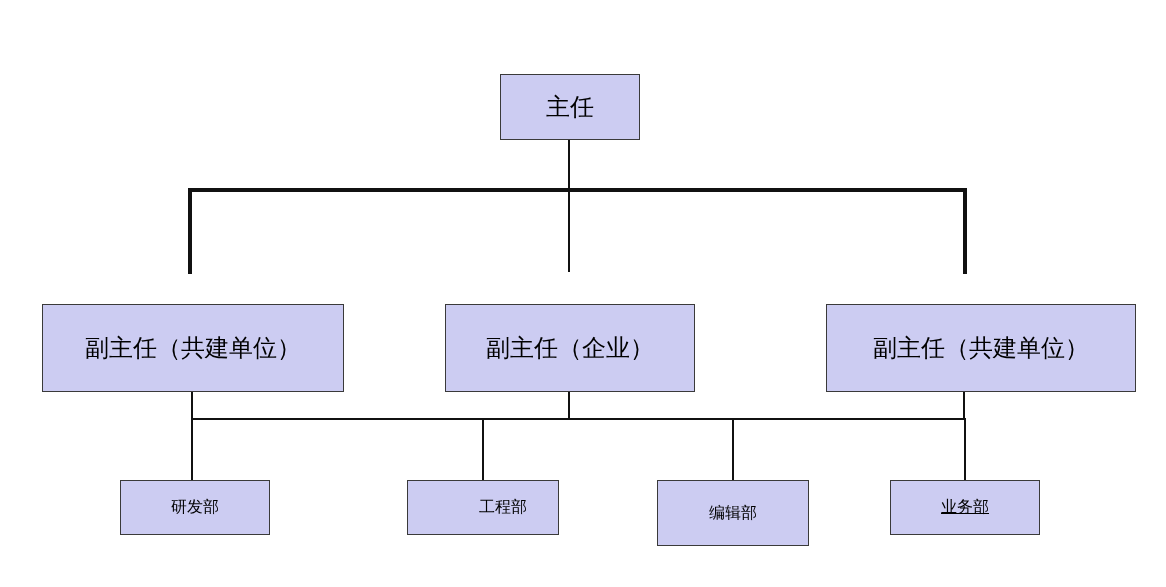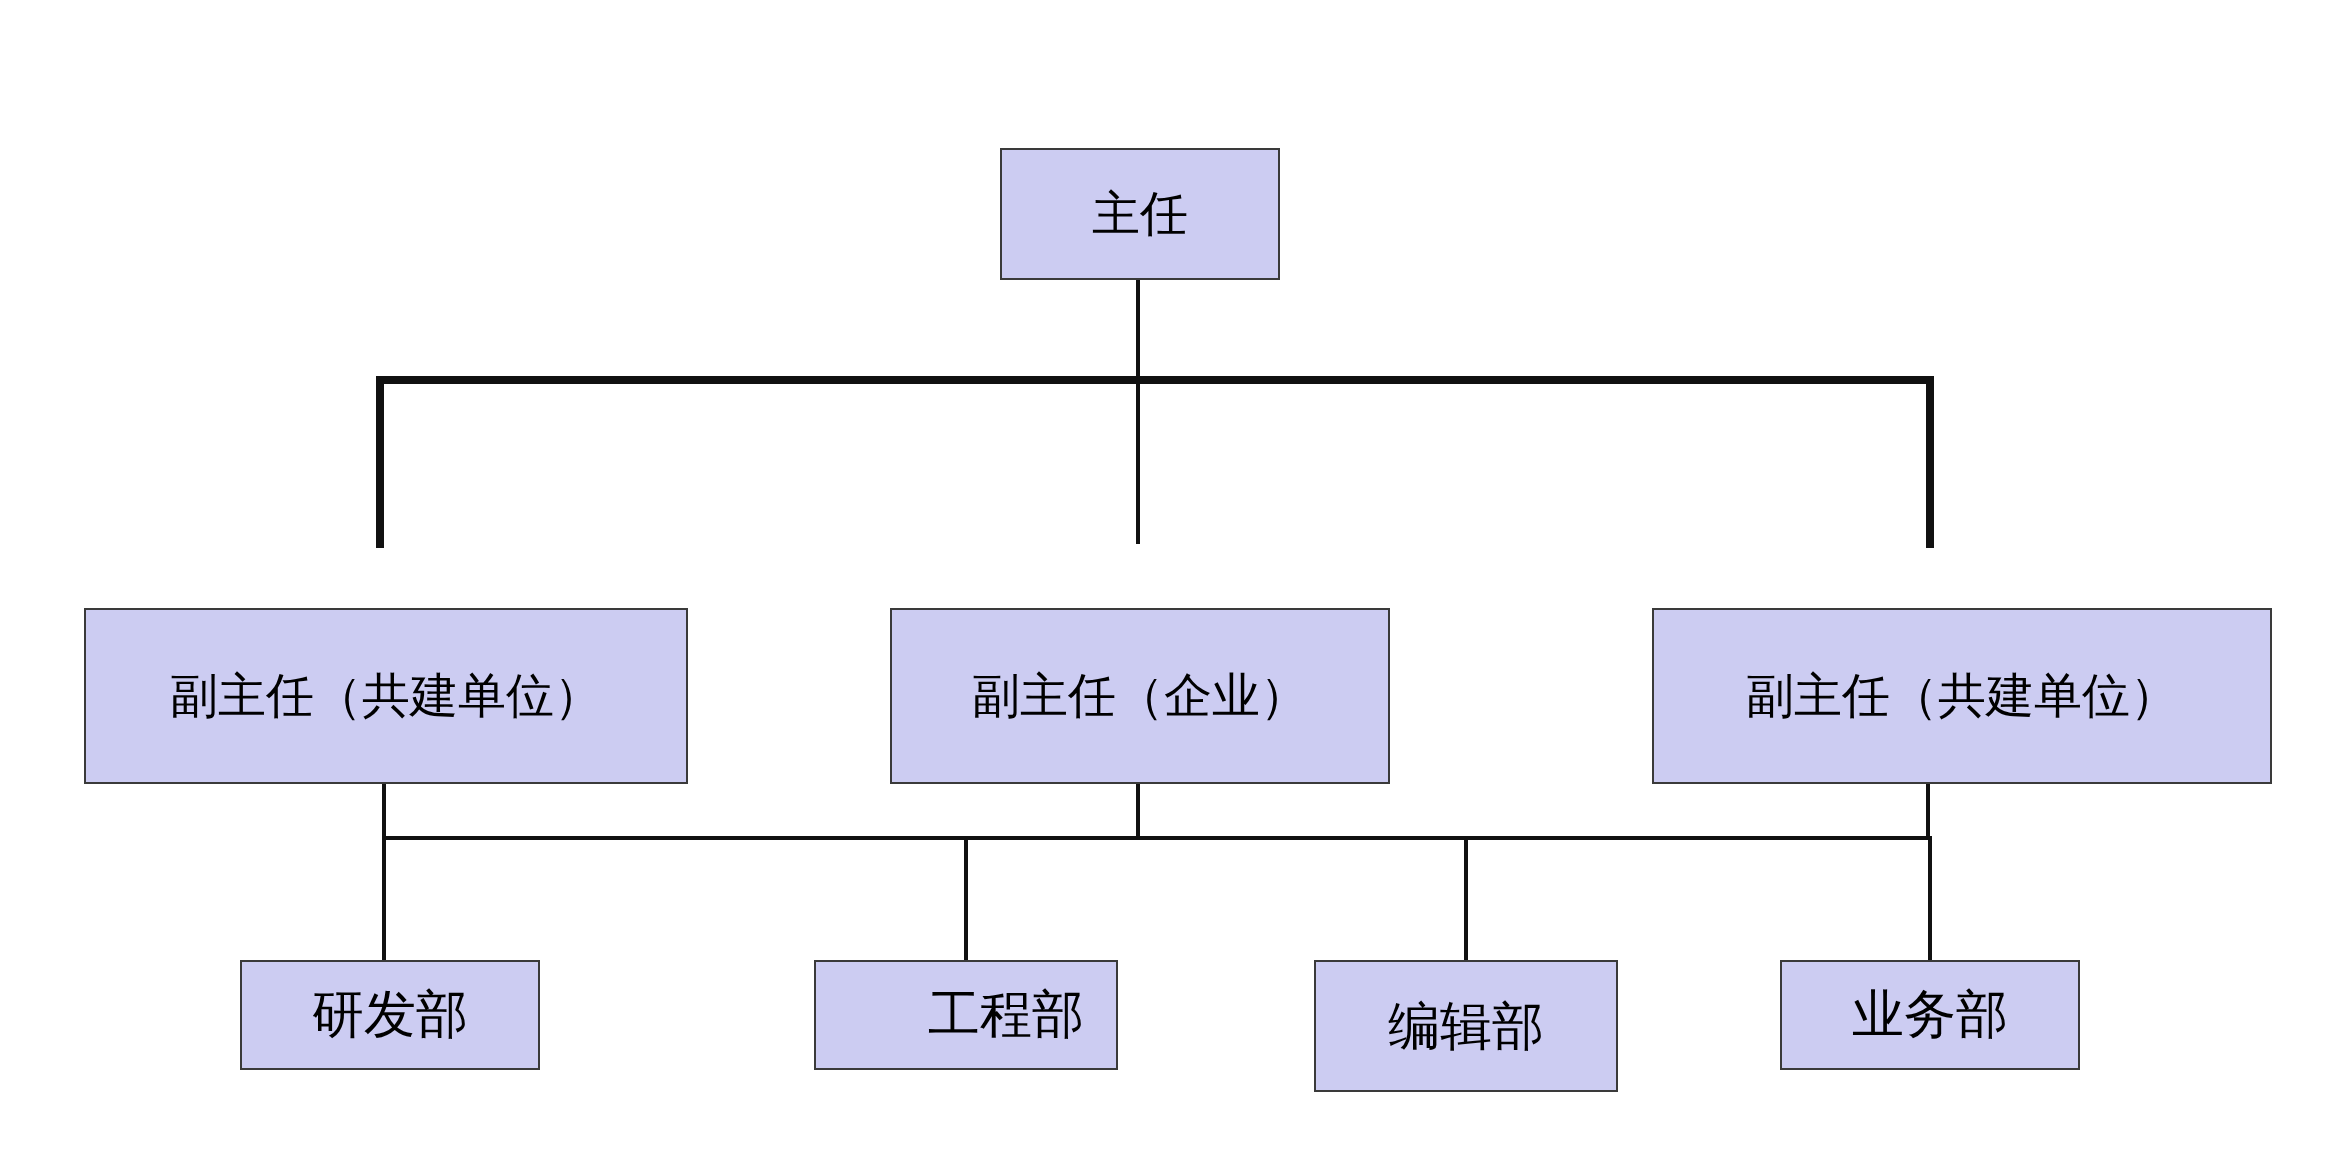--- a/index.html
+++ b/index.html
@@ -28,21 +28,21 @@
     background:var(--box-fill);
     border:1px solid var(--box-border);
     display:flex;
     align-items:center;
     justify-content:center;
     color:var(--text-color);
     text-align:center;
     white-space:nowrap;
   }
   .node-root,.node-l2{font-size:24px;margin-top:32px;}
-  .node-l3{font-size:26px;}
+  .node-l3{font-size:16px;}
 </style>
 </head>
 <body>
 
 <div class="canvas">
 
   <div class="line" style="left:568px; top:108px; width:2px;  height:164px;"></div>
   <div class="line" style="left:188px; top:188px; width:779px; height:4px;"></div>
   <div class="line" style="left:188px; top:188px; width:4px;  height:86px;"></div>
   <div class="line" style="left:963px; top:188px; width:4px;  height:86px;"></div>
@@ -78,17 +78,17 @@
   </div>
 
   <div class="node node-l3" style="left:407px; top:480px; width:152px; height:55px;padding-left:40px;">
     <span>工程部</span>
   </div>
 
   <div class="node node-l3" style="left:657px; top:480px; width:152px; height:66px;">
     <span>编辑部</span>
   </div>
 
-  <div class="node node-l3" style="left:890px; top:480px; width:150px; height:55px;">
+  <div class="node node-l3" style="left:890px; top:480px; width:150px; height:55px;text-decoration:underline;">
     <span>业务部</span>
   </div>
 
 </div>
 
 </body></html>

